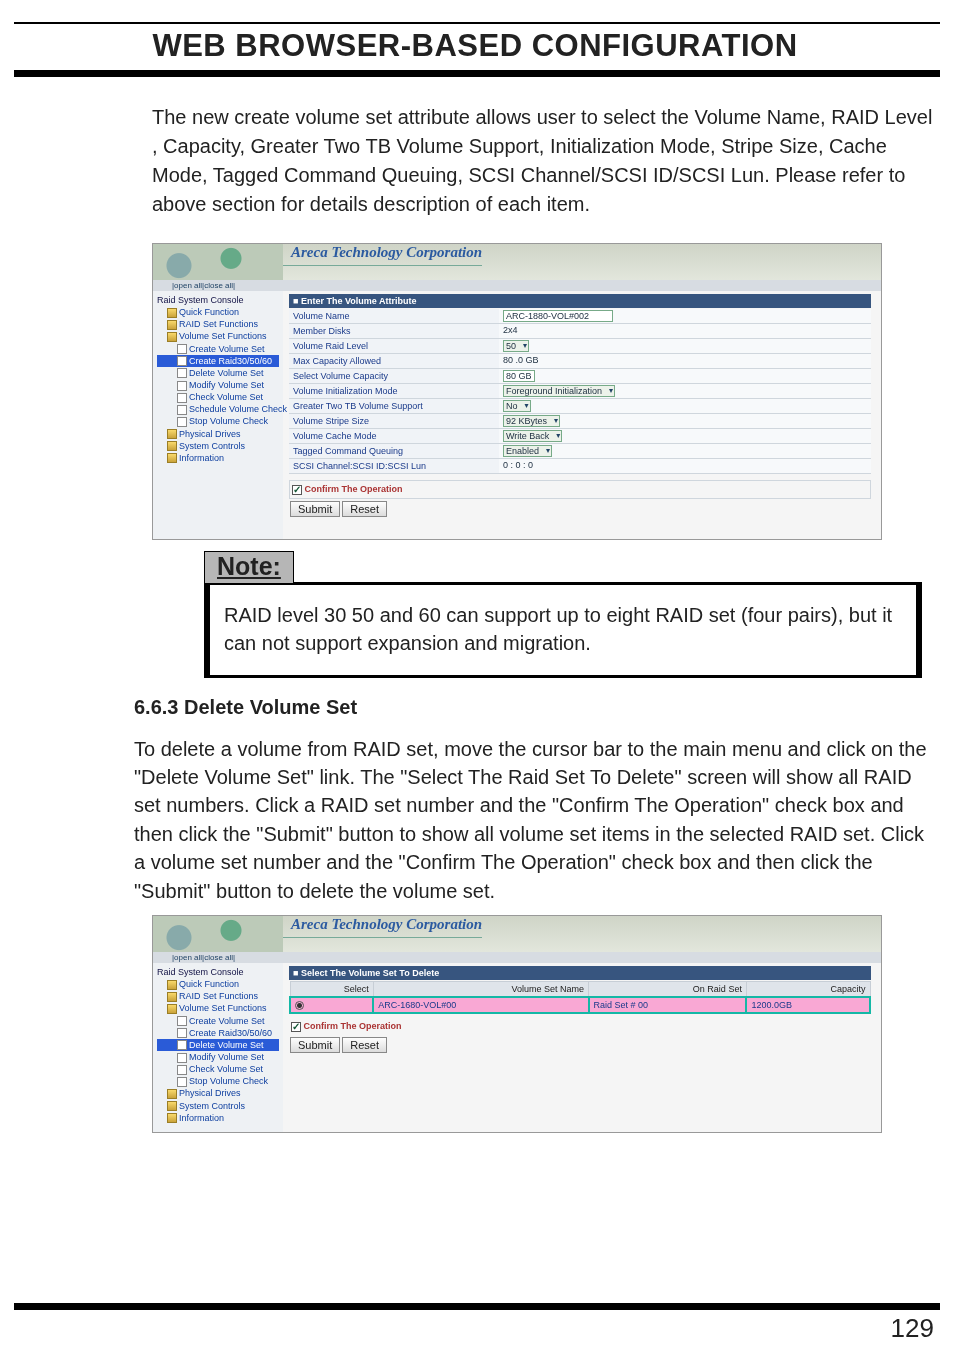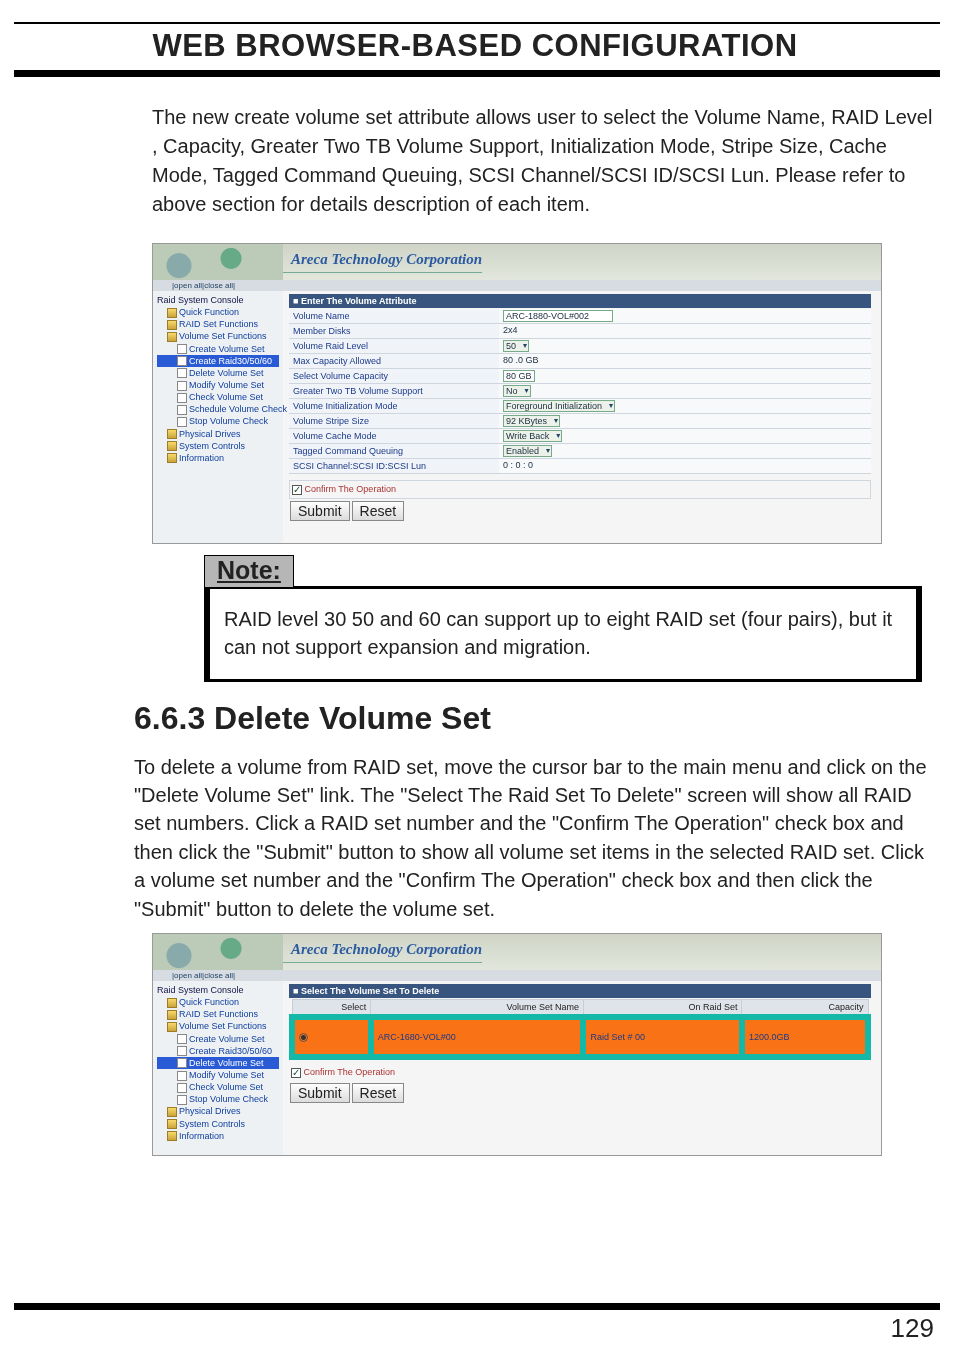--- a/index.html
+++ b/index.html
@@ -3,52 +3,52 @@
 <meta charset="utf-8">
 <style>
 *{box-sizing:border-box;margin:0;padding:0}
 html,body{width:954px;height:1354px;background:#fff;font-family:Verdana,Arial,sans-serif;color:#222}
 .page{padding:22px 14px 0 14px;position:relative;height:100%}
 .rule-thin{height:2px;background:#000;margin:0 0 2px 0}
 .rule-thick{height:7px;background:#000;margin:0 0 10px 0}
 h1{font-family:Verdana,Arial,sans-serif;font-weight:800;font-size:31px;letter-spacing:0.5px;text-align:center;padding:2px 4px 6px 0}
 .intro{font-size:20px;line-height:1.45;padding:16px 6px 10px 138px}
 .shot{margin:14px 0 10px 138px;width:730px;border:1px solid #999;background:#f5f5f5;font-size:9px;color:#114;position:relative}
-.shot .banner{height:36px;background:linear-gradient(#cfd4c7,#e2e6dc);display:flex;align-items:center}
+.shot .banner{height:36px;background:linear-gradient(#cfd4c7,#e2e6dc);display:flex;align-items:flex-start}
 .shot .logo{width:130px;height:36px;background:radial-gradient(circle at 20% 60%,#8aa 0 12px,transparent 13px),radial-gradient(circle at 60% 40%,#6a8 0 10px,transparent 11px),#bccab8}
 .shot .corp{font-family:Georgia,serif;font-style:italic;font-weight:bold;color:#2b5aa0;font-size:15px;padding:0 0 4px 8px;border-bottom:1px solid #7a9}
 .treebar{background:#d7dce2;padding:1px 19px;font-size:8px;color:#246}
 .shot .body{display:flex}
 .tree{width:130px;background:#eef1f4;padding:3px 4px 8px 4px;line-height:1.35}
 .tree .root{color:#114}
 .tree .node{color:#1040a0;white-space:nowrap}
 .tree .node::before{content:"";display:inline-block;width:8px;height:8px;margin-right:2px;background:linear-gradient(#f9d96b,#caa33a);border:1px solid #9b7e25;vertical-align:middle}
 .tree .doc::before{background:#fff;border:1px solid #888}
 .tree .ind1{padding-left:10px}
 .tree .ind2{padding-left:20px}
 .tree .sel{background:#2a5bd7;color:#fff}
 .panel{flex:1;padding:3px 10px 14px 6px}
 .panelhdr{background:#37557f;color:#fff;font-size:9px;font-weight:bold;padding:2px 4px;margin-bottom:1px}
 .row{display:flex;border-bottom:1px solid #cfd6dd}
 .row .lbl{width:210px;padding:2px 4px;background:#f0f3f7;color:#1a3a8a}
 .row .val{flex:1;padding:1px 4px;background:#f7f9fb;color:#234}
 .inp{border:1px solid #7a8;background:#fff;padding:0 2px;font-size:9px;display:inline-block;min-width:110px}
 .sel2{border:1px solid #7a8;background:#ecf2ea;padding:0 12px 0 2px;font-size:9px;display:inline-block;position:relative}
 .sel2::after{content:"▾";position:absolute;right:1px;top:0;font-size:8px;color:#246}
-.confirm{color:#a33;font-weight:normal;font-size:9px;padding:3px 2px}
-.btn{display:inline-block;background:linear-gradient(#fefefe,#dcdcdc);border:1px solid #888;padding:1px 7px;font-size:14px;margin:2px 1px;color:#222}
+.confirm{color:#a33;font-weight:bold;font-size:9px;padding:3px 2px}
+.btn{display:inline-block;background:linear-gradient(#fefefe,#dcdcdc);border:1px solid #888;padding:1px 7px;font-size:11px;margin:2px 1px;color:#222}
 .btnrow{padding:0 0 6px 0}
 .tbl{width:100%;border-collapse:collapse;font-size:9px}
 .tbl th{background:#dfe4ea;color:#222;font-weight:normal;border:1px solid #c7ced6;padding:2px 4px;text-align:right}
-.tbl td{border:6px solid #14b8a6;padding:12px 4px;color:#1a3a8a;background:#f97316}
+.tbl td{border:2px solid #14b8a6;padding:2px 4px;color:#1a3a8a;background:#f9a8d4}
 .notebox{margin:6px 10px 0 190px;width:718px}
 .notehdr{display:inline-block;background:#b6b6b6;border:1px solid #000;border-bottom:none;padding:0 12px 2px 12px;position:relative;top:1px}
 .notehdr span{font-weight:800;font-size:25px;text-decoration:underline}
 .notebody{border:3px solid #000;border-left:6px solid #000;border-right:6px solid #000;padding:16px 14px 18px 14px;font-size:20px;line-height:1.4}
-.sect{font-size:32px;font-weight:800;padding:18px 6px 8px 120px}
+.sect{font-size:20px;font-weight:800;padding:18px 6px 8px 120px}
 .para{font-size:20px;line-height:1.42;padding:8px 6px 4px 120px}
 .footer-rule{position:absolute;left:14px;right:14px;bottom:44px;height:7px;background:#000}
 .page-num{position:absolute;right:20px;bottom:10px;font-size:26px}
 .radio{display:inline-block;width:9px;height:9px;border:1px solid #555;border-radius:50%;background:radial-gradient(#333 0 2px,transparent 3px);vertical-align:middle}
 .chk{display:inline-block;width:10px;height:10px;border:1px solid #555;background:#fff;vertical-align:middle;position:relative}
 .chk::after{content:"✓";position:absolute;left:0;top:-2px;font-size:10px;color:#153}
 </style>
 </head>
 <body>
 
@@ -98,26 +98,26 @@
           </div>
         <div class="row">
             <div class="lbl">Max Capacity Allowed</div>
             <div class="val">80 .0  GB</div>
           </div>
         <div class="row">
             <div class="lbl">Select Volume Capacity</div>
             <div class="val"><span class="inp" style="min-width:30px">80       GB</span></div>
           </div>
         <div class="row">
+            <div class="lbl">Volume Initialization Mode</div>
+            <div class="val"><span class="sel2">Foreground Initialization</span></div>
+          </div>
+        <div class="row">
             <div class="lbl">Greater Two TB Volume Support</div>
             <div class="val"><span class="sel2">No</span></div>
-          </div>
-        <div class="row">
-            <div class="lbl">Volume Initialization Mode</div>
-            <div class="val"><span class="sel2">Foreground Initialization</span></div>
           </div>
         <div class="row">
             <div class="lbl">Volume Stripe Size</div>
             <div class="val"><span class="sel2">92  KBytes</span></div>
           </div>
         <div class="row">
             <div class="lbl">Volume Cache Mode</div>
             <div class="val"><span class="sel2">Write Back</span></div>
           </div>
         <div class="row">

